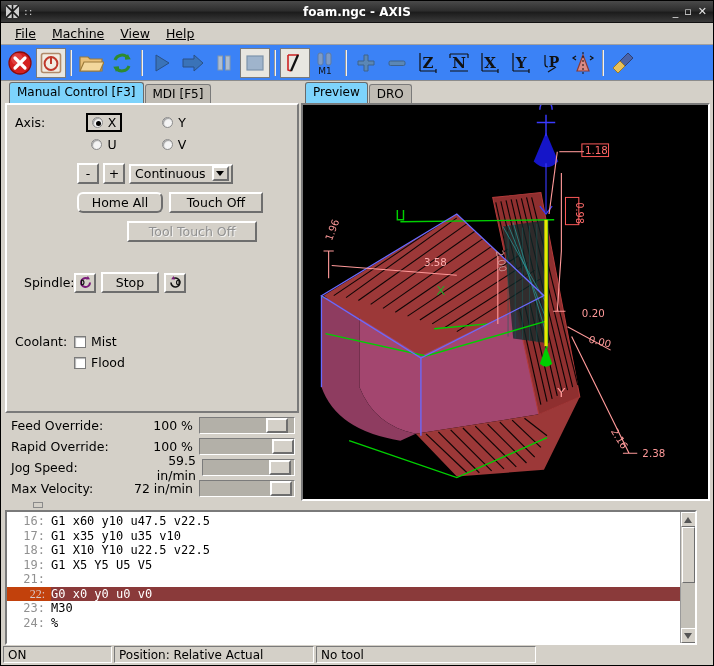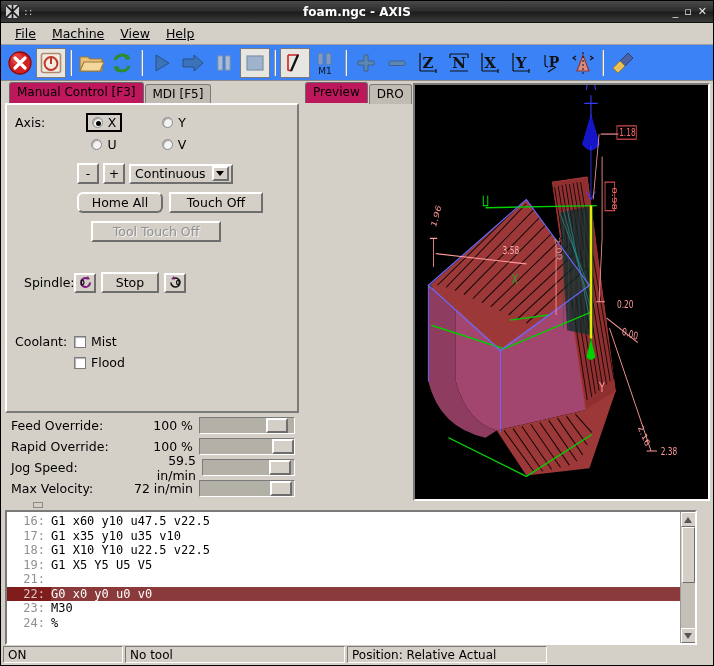--- a/index.html
+++ b/index.html
@@ -85,21 +85,21 @@
   .tabrow { display: flex; align-items: flex-end; height: 20px; padding-left: 4px;}
   .tab {
     font-size: 12px; padding: 2px 7px 3px 7px;
     border: 1px solid #7a7a7a; border-bottom: none;
     background: #c0bcb4;
     border-radius: 3px 3px 0 0;
     margin-right: 1px;
     color: #000;
     position: relative; top: 1px;
   }
-  .tab.active { background: #be185d; padding-bottom: 4px; top: 0; border-color: #6a6a6a; }
+  .tab.active { background: #7dd3fc; padding-bottom: 4px; top: 0; border-color: #6a6a6a; }
   .tabpanel {
     flex: 1 1 auto;
     border: 2px solid; border-color: #fff #7a7a7a #7a7a7a #fff;
     background: #d4d0c8;
     position: relative;
   }
 
   .mc-row { display: flex; align-items: center; padding: 2px 0; }
   .lbl { font-size: 12.5px; color: #000; }
   .axislabel { width: 70px; padding-left: 8px; }
@@ -175,21 +175,21 @@
     border: 1px solid; border-color: #7b7b7b #fff #fff #7b7b7b;
     position: relative;
   }
   .sl-thumb {
     position: absolute; top: 0px; width: 22px; height: 15px;
     background: #d4d0c8;
     border: 2px solid; border-color: #fff #6e6e6e #6e6e6e #fff;
   }
 
   
-  .rightpane { flex: 1 1 auto; display: flex; flex-direction: row; padding: 2px 3px 0 0; }
+  .rightpane { flex: 1 1 auto; display: flex; flex-direction: column; padding: 2px 3px 0 0; }
   .canvas-wrap {
     flex: 1 1 auto;
     border: 2px solid; border-color: #7a7a7a #fff #fff #7a7a7a;
     background: #000; position: relative; overflow: hidden;
   }
   .dro { position: absolute; left: 20px; top: 12px; font-family: "DejaVu Sans Mono", monospace; font-size: 13px; color: #fff; }
   .dro-row { display: flex; align-items: center; height: 19px; white-space: pre; }
   .dro-ax { width: 26px; }
   .dro-val { width: 84px; text-align: right; }
   .homeicon { margin-left: 4px; }
@@ -204,21 +204,21 @@
   }
   .gcode {
     flex: 1 1 auto; padding: 2px 0 0 0;
     font-family: "DejaVu Sans Mono", monospace; font-size: 12px;
     overflow: hidden;
   }
   .gline { height: 14.5px; white-space: pre; color: #000; display: flex;}
   .gnum { color: #909090; width: 44px; text-align: right; padding-right: 6px; }
   .gtext { }
   .gline.current { background: #8a3a3a; }
-  .gline.current .gnum { color: #d8c8c8; background: #7f1d1d;}
+  .gline.current .gnum { color: #d8c8c8; background: #c2410c; font-family: Liberation Serif, serif;}
   .gline.current .gtext { color: #ffffff; }
 
   .vscroll {
     width: 15px; flex: 0 0 15px;
     background: #d4d0c8;
     border-left: 1px solid #9a9a9a;
     display: flex; flex-direction: column; align-items: center;
   }
   .sb-arrow {
     width: 15px; height: 15px; background: #d4d0c8;
@@ -231,21 +231,21 @@
   .sb-space { flex: 1 1 auto; background: #c3c0b8; width: 15px; }
 
   
   .statusbar { height: 20px; flex: 0 0 20px; display: flex; background: #d4d0c8; padding: 1px 2px 2px 2px; gap: 2px;}
   .sfield {
     border: 1px solid; border-color: #7a7a7a #fff #fff #7a7a7a;
     font-size: 12px; padding: 1px 4px; color: #000;
     display: flex; align-items: center;
     background: #d4d0c8;
   }
-  .sfield.s1 { width: 120px; }
+  .sfield.s1 { width: 109px; }
   .sfield.s2 { width: 220px; }
   .sfield.s3 { width: 200px; }
   .sfield.s4 { flex: 1 1 auto; border: none; }
 
   svg { display: block; }
 </style>
 </head>
 <body>
 
 <div id="app">
@@ -448,21 +448,21 @@
               <span class="arrow">
                   <i></i>
                 </span>
             </div>
           </div>
 
           <div class="mc-row" style="padding-left:70px;margin-top:4px;gap:6px;">
             <button class="btn" style="width:86px;border-radius:6px;">Home All</button>
             <button class="btn" style="width:94px;">Touch Off</button>
           </div>
-          <div class="mc-row" style="padding-left:84px;margin-top:4px;">
+          <div class="mc-row" style="padding-left:120px;margin-top:4px;">
             <button class="btn disabled" style="width:130px;">Tool Touch Off</button>
           </div>
 
           <div class="mc-row" style="margin-top:26px;gap:5px;">
             <div class="lbl" style="width:62px;padding-left:17px;">Spindle:</div>
             <div class="spindlebtn">
               <svg width="15" height="15" viewBox="0 0 15 15">
                 <path d="M12 7.5 a4.5 4.5 0 1 1 -3 -4.2" fill="none" stroke="#7a1a7a" stroke-width="2"></path>
                 <path d="M9.8 1 L8.2 4.6 L12 4.2 Z" fill="#7a1a7a"></path>
                 <path d="M3.5 5 L3.5 10 M3.5 5 q2.5 0 2.5 2.5 q0 2.5 -2.5 2.5" fill="none" stroke="#111" stroke-width="1.1"></path>
@@ -717,19 +717,19 @@
           <div class="sb-space"></div>
           <div class="sb-arrow">
               <i class="dn"></i>
             </div>
         </div>
       </div>
     </div>
 
     <div class="statusbar">
       <div class="sfield s1">ON</div>
+      <div class="sfield s3">Position: Relative Actual</div>
       <div class="sfield s2">No tool</div>
-      <div class="sfield s3">Position: Relative Actual</div>
       <div class="sfield s4"></div>
     </div>
 
   </div>
 </div>
 
 </body></html>

